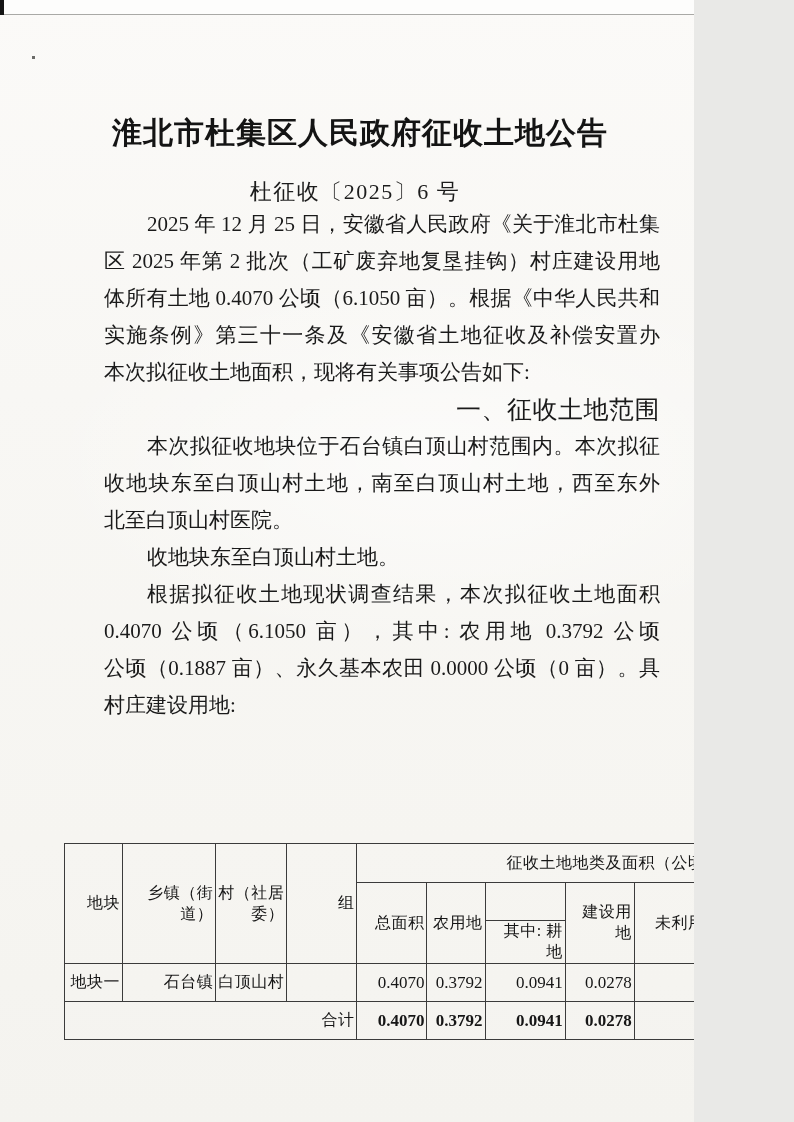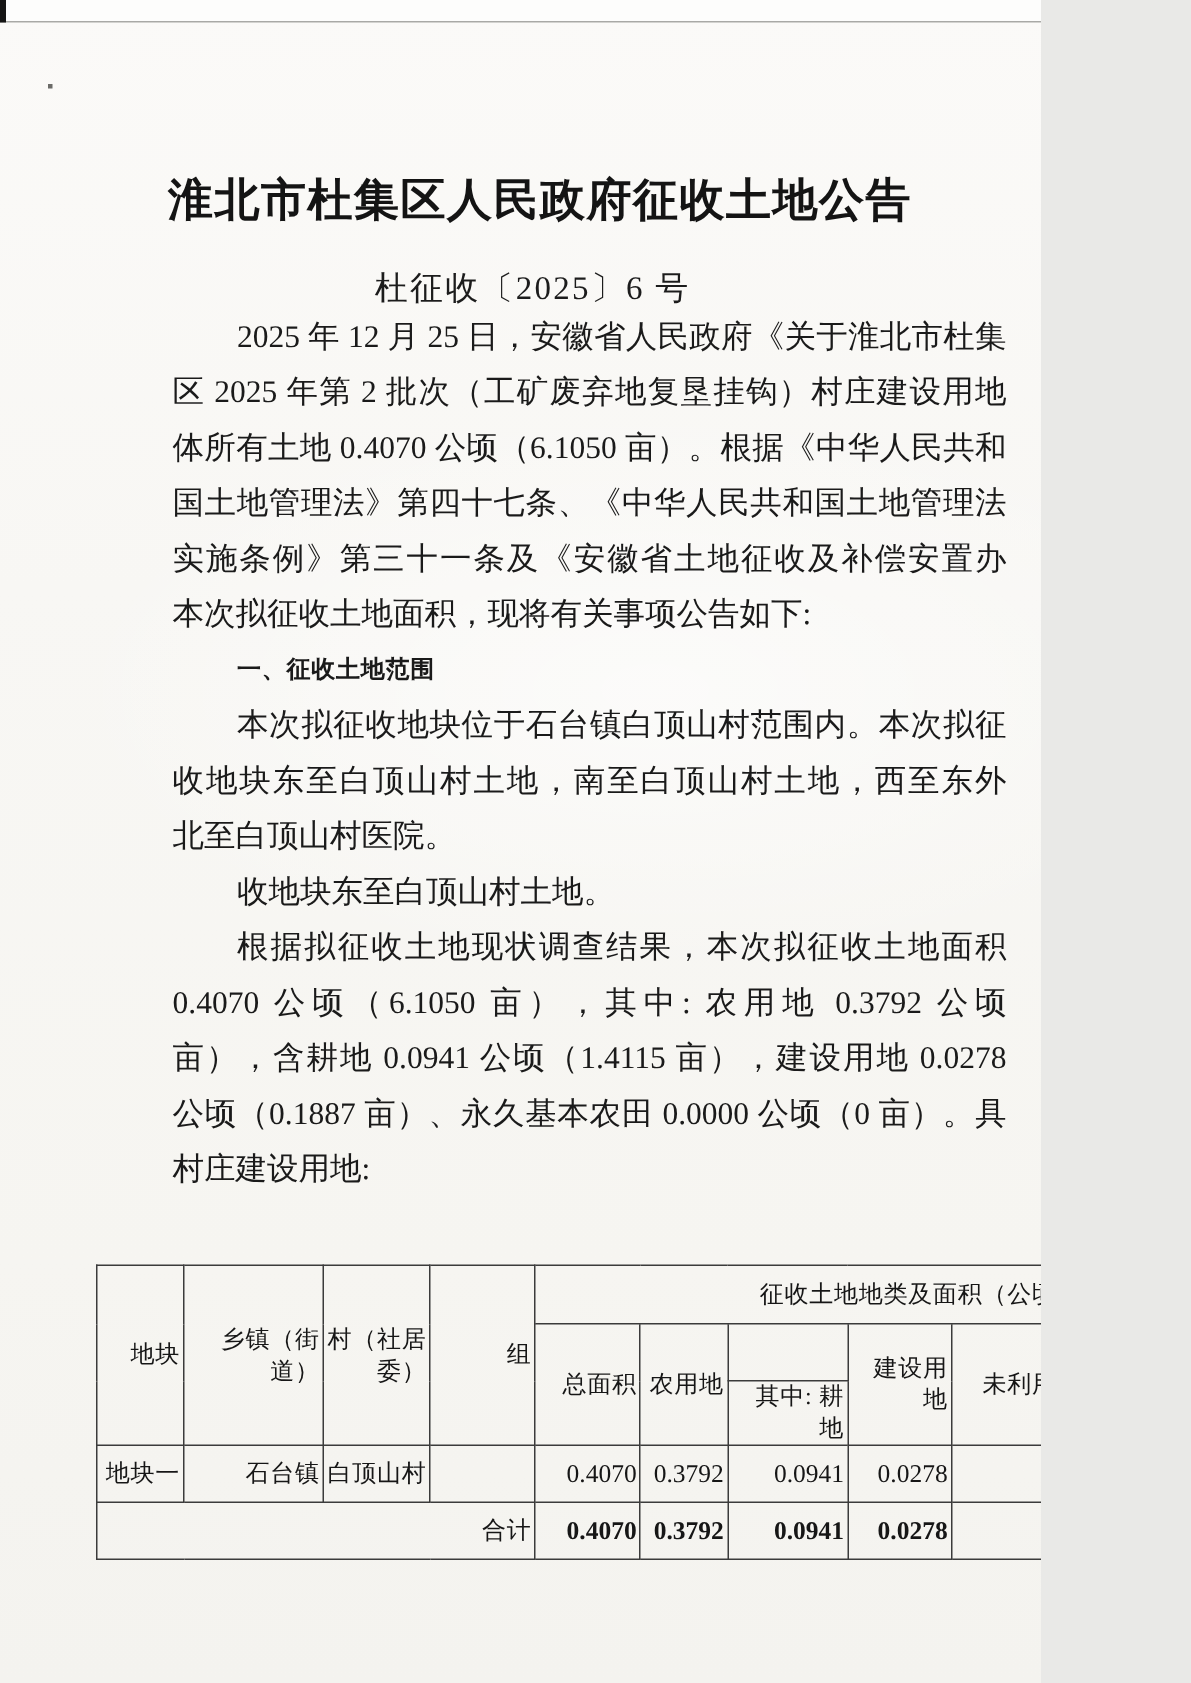--- a/index.html
+++ b/index.html
@@ -11,26 +11,26 @@
   .corner-mark{position:absolute;left:0;top:0;width:4px;height:15px;background:#141414;}
   .speck{position:absolute;left:32px;top:56px;width:3px;height:3px;background:#6b6b68;}
   .sheen{position:absolute;left:0;top:250px;width:794px;height:420px;pointer-events:none;
          background:radial-gradient(ellipse at 55% 50%, rgba(255,255,255,.55) 0%, rgba(255,255,255,0) 65%);}
   .doc-title{position:absolute;top:113px;left:0;width:100%;text-align:center;margin:0;
              transform:translateX(13px);
              font-family:"Liberation Sans",sans-serif;font-weight:bold;font-size:30px;
              letter-spacing:1px;color:#141414;}
   .doc-number{position:absolute;top:177px;left:0;width:100%;text-align:center;
               transform:translateX(8px);font-size:22px;letter-spacing:1.5px;color:#1c1c1c;}
-  .textblock{position:absolute;left:115px;top:206px;width:556px;
+  .textblock{position:absolute;left:104px;top:206px;width:556px;
              font-size:21px;color:#1a1a1a;}
   .ln{height:37px;line-height:37px;overflow:hidden;}
   .j{text-align:justify;text-align-last:justify;}
   .ind{text-indent:43px;}
-  .hd{font-family:"Liberation Sans",sans-serif;font-weight:bold;font-size:16px;letter-spacing:.5px;}
+  .hd{font-family:"Liberation Sans",sans-serif;font-weight:normal;font-size:25px;letter-spacing:.5px;text-align:right;}
   table.land{position:absolute;left:64px;top:843px;width:660px;border-collapse:collapse;
              table-layout:fixed;font-size:16px;color:#161616;}
   table.land td{border:1.6px solid #3b3b3b;text-align:right;vertical-align:middle;
                 padding:0 2px;overflow:hidden;letter-spacing:.5px;}
   table.land td.b{font-weight:bold;letter-spacing:0;}
   table.land td.num{letter-spacing:0;font-size:17px;}
   .grp{letter-spacing:1.5px;}
 </style>
 </head>
 <body>
@@ -41,35 +41,33 @@
   <div class="speck"></div>
   <div class="sheen"></div>
 
   <h1 class="doc-title">淮北市杜集区人民政府征收土地公告</h1>
   <div class="doc-number">杜征收〔2025〕6 号</div>
 
   <div class="textblock">
     <div class="ln j ind">2025 年 12 月 25 日，安徽省人民政府《关于淮北市杜集</div>
     <div class="ln j">区 2025 年第 2 批次（工矿废弃地复垦挂钩）村庄建设用地</div>
     <div class="ln j">体所有土地 0.4070 公顷（6.1050 亩）。根据《中华人民共和</div>
-    <div class="ln j">国土地管理法》第四十七条、《中华人民共和国土地管理法</div>
     <div class="ln j">实施条例》第三十一条及《安徽省土地征收及补偿安置办法》</div>
     <div class="ln">本次拟征收土地面积，现将有关事项公告如下:</div>
 
     <div class="ln hd ind">一、征收土地范围</div>
 
     <div class="ln j ind">本次拟征收地块位于石台镇白顶山村范围内。本次拟征</div>
     <div class="ln j">收地块东至白顶山村土地，南至白顶山村土地，西至东外环，</div>
     <div class="ln">北至白顶山村医院。</div>
 
     <div class="ln ind">收地块东至白顶山村土地。</div>
 
     <div class="ln j ind">根据拟征收土地现状调查结果，本次拟征收土地面积</div>
     <div class="ln j">0.4070 公顷（6.1050 亩），其中: 农用地 0.3792 公顷（5.6880</div>
-    <div class="ln j">亩），含耕地 0.0941 公顷（1.4115 亩），建设用地 0.0278</div>
     <div class="ln j">公顷（0.1887 亩）、永久基本农田 0.0000 公顷（0 亩）。具</div>
     <div class="ln">村庄建设用地:</div>
   </div>
 
   <table class="land">
     <colgroup>
       <col style="width:58px">
         <col style="width:93px">
         <col style="width:71px">
         <col style="width:70px">

